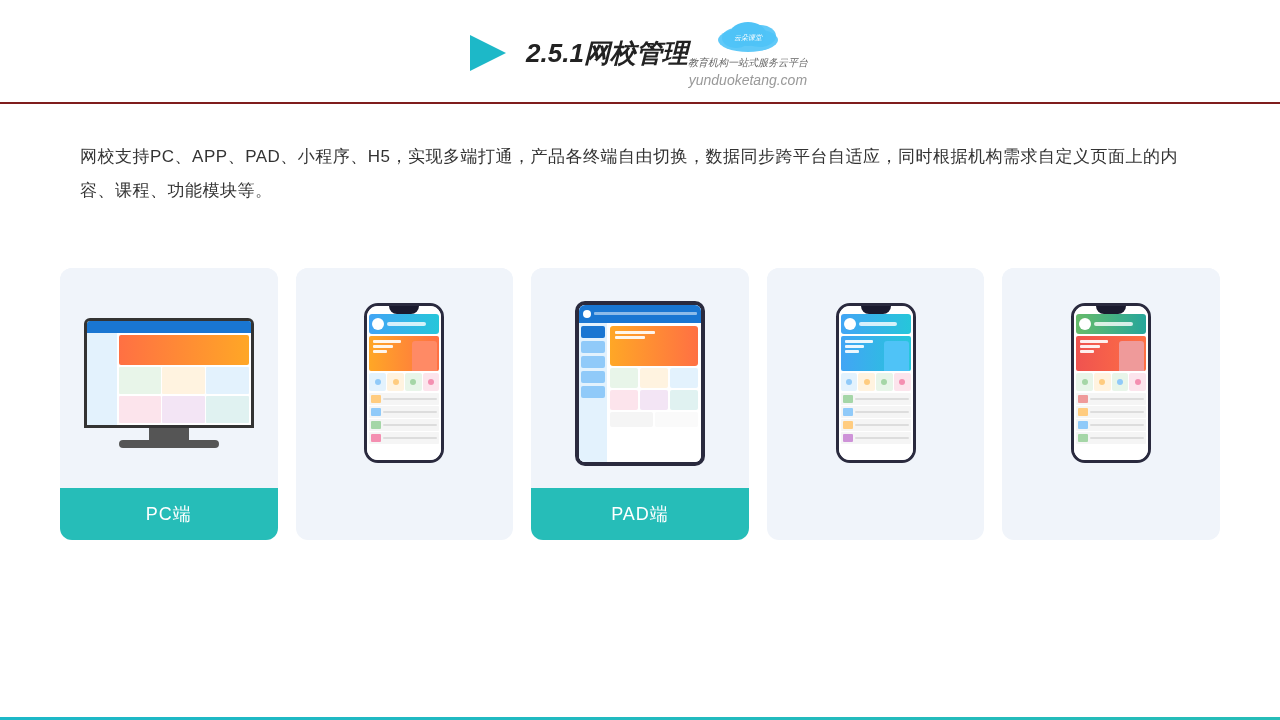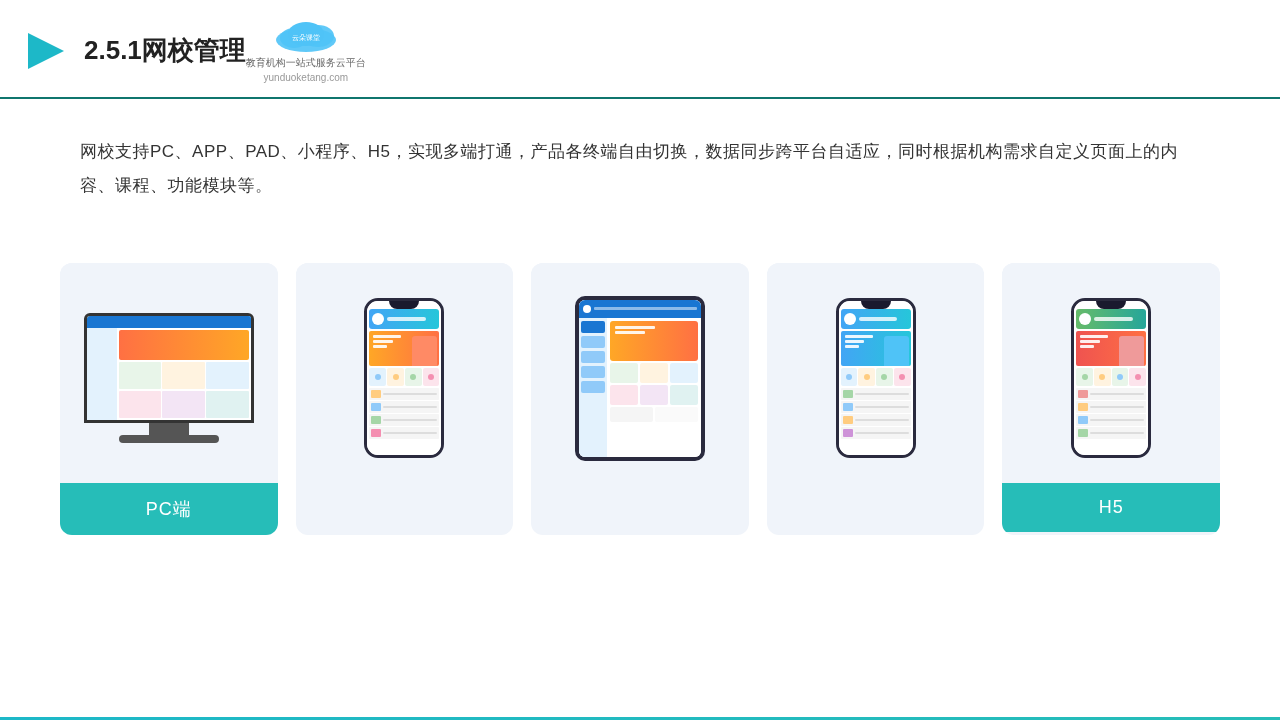--- a/index.html
+++ b/index.html
@@ -8,23 +8,24 @@
       height: 720px;
       background: #ffffff;
       font-family: 'Microsoft YaHei', '微软雅黑', SimHei, sans-serif;
       overflow: hidden;
     }
 
     
     .header {
       display: flex;
       align-items: center;
-      justify-content: flex-start;
+      justify-content: center;
       padding: 18px 30px 14px 24px;
-      border-bottom: 2px solid #0f766e;
+      border-bottom: 2px solid #7f1d1d;
+      font-style: italic;
     }
     .header-left {
       display: flex;
       align-items: center;
       gap: 16px;
     }
     .play-icon {
       width: 44px;
       height: 44px;
     }
@@ -457,21 +458,21 @@
     <svg class="logo-cloud" viewBox="0 0 80 36">
 
       <ellipse cx="40" cy="22" rx="30" ry="12" fill="#4fc3f7" opacity="0.9"></ellipse>
       <ellipse cx="28" cy="20" rx="14" ry="10" fill="#4fc3f7" opacity="0.9"></ellipse>
       <ellipse cx="52" cy="18" rx="16" ry="11" fill="#4fc3f7" opacity="0.9"></ellipse>
       <ellipse cx="40" cy="16" rx="18" ry="12" fill="#4fc3f7"></ellipse>
 
       <text x="40" y="22" text-anchor="middle" font-size="7" fill="#fff" font-family="Microsoft YaHei">云朵课堂</text>
     </svg>
     <span class="logo-text">教育机构一站式服务云平台</span>
-    <span class="logo-text" style="font-size:10px;color:#999;">yunduoketang.com</span>
+    <span class="logo-text" style="font-size:14px;color:#999;">yunduoketang.com</span>
   </div>
 </div>
 
 <div class="description">
   <span>网校支持PC、APP、PAD、小程序、H5，实现多端打通，产品各终端自由切换，数据同步跨平台自适应，同时根据机构需求自定义页面上的内容、课程、功能模块等。</span>
 </div>
 
 <div class="cards-section">
 
   <div class="card">
@@ -594,20 +595,21 @@
               </div>
               <div class="pad-bottom-row">
                 <div class="pad-bottom-item"></div>
                 <div class="pad-bottom-item"></div>
               </div>
             </div>
           </div>
         </div>
       </div>
     </div>
+    <div class="card-label">PAD端</div>
   </div>
 
   <div class="card">
     <div class="card-image-area">
       <div class="phone-mockup">
         <div class="phone-notch"></div>
         <div class="phone-screen">
           <div class="phone-header-bar">
             <div class="phone-avatar"></div>
             <div class="phone-title-line"></div>
@@ -706,18 +708,17 @@
               </div>
               <div class="phone-list-item">
                 <div class="phone-list-thumb green"></div>
                 <div class="phone-list-line"></div>
               </div>
             </div>
           </div>
         </div>
       </div>
     </div>
-    <div class="card-label">H5</div>
   </div>
 
 </div>
 
 <div class="bottom-line"></div>
 
 </body></html>

